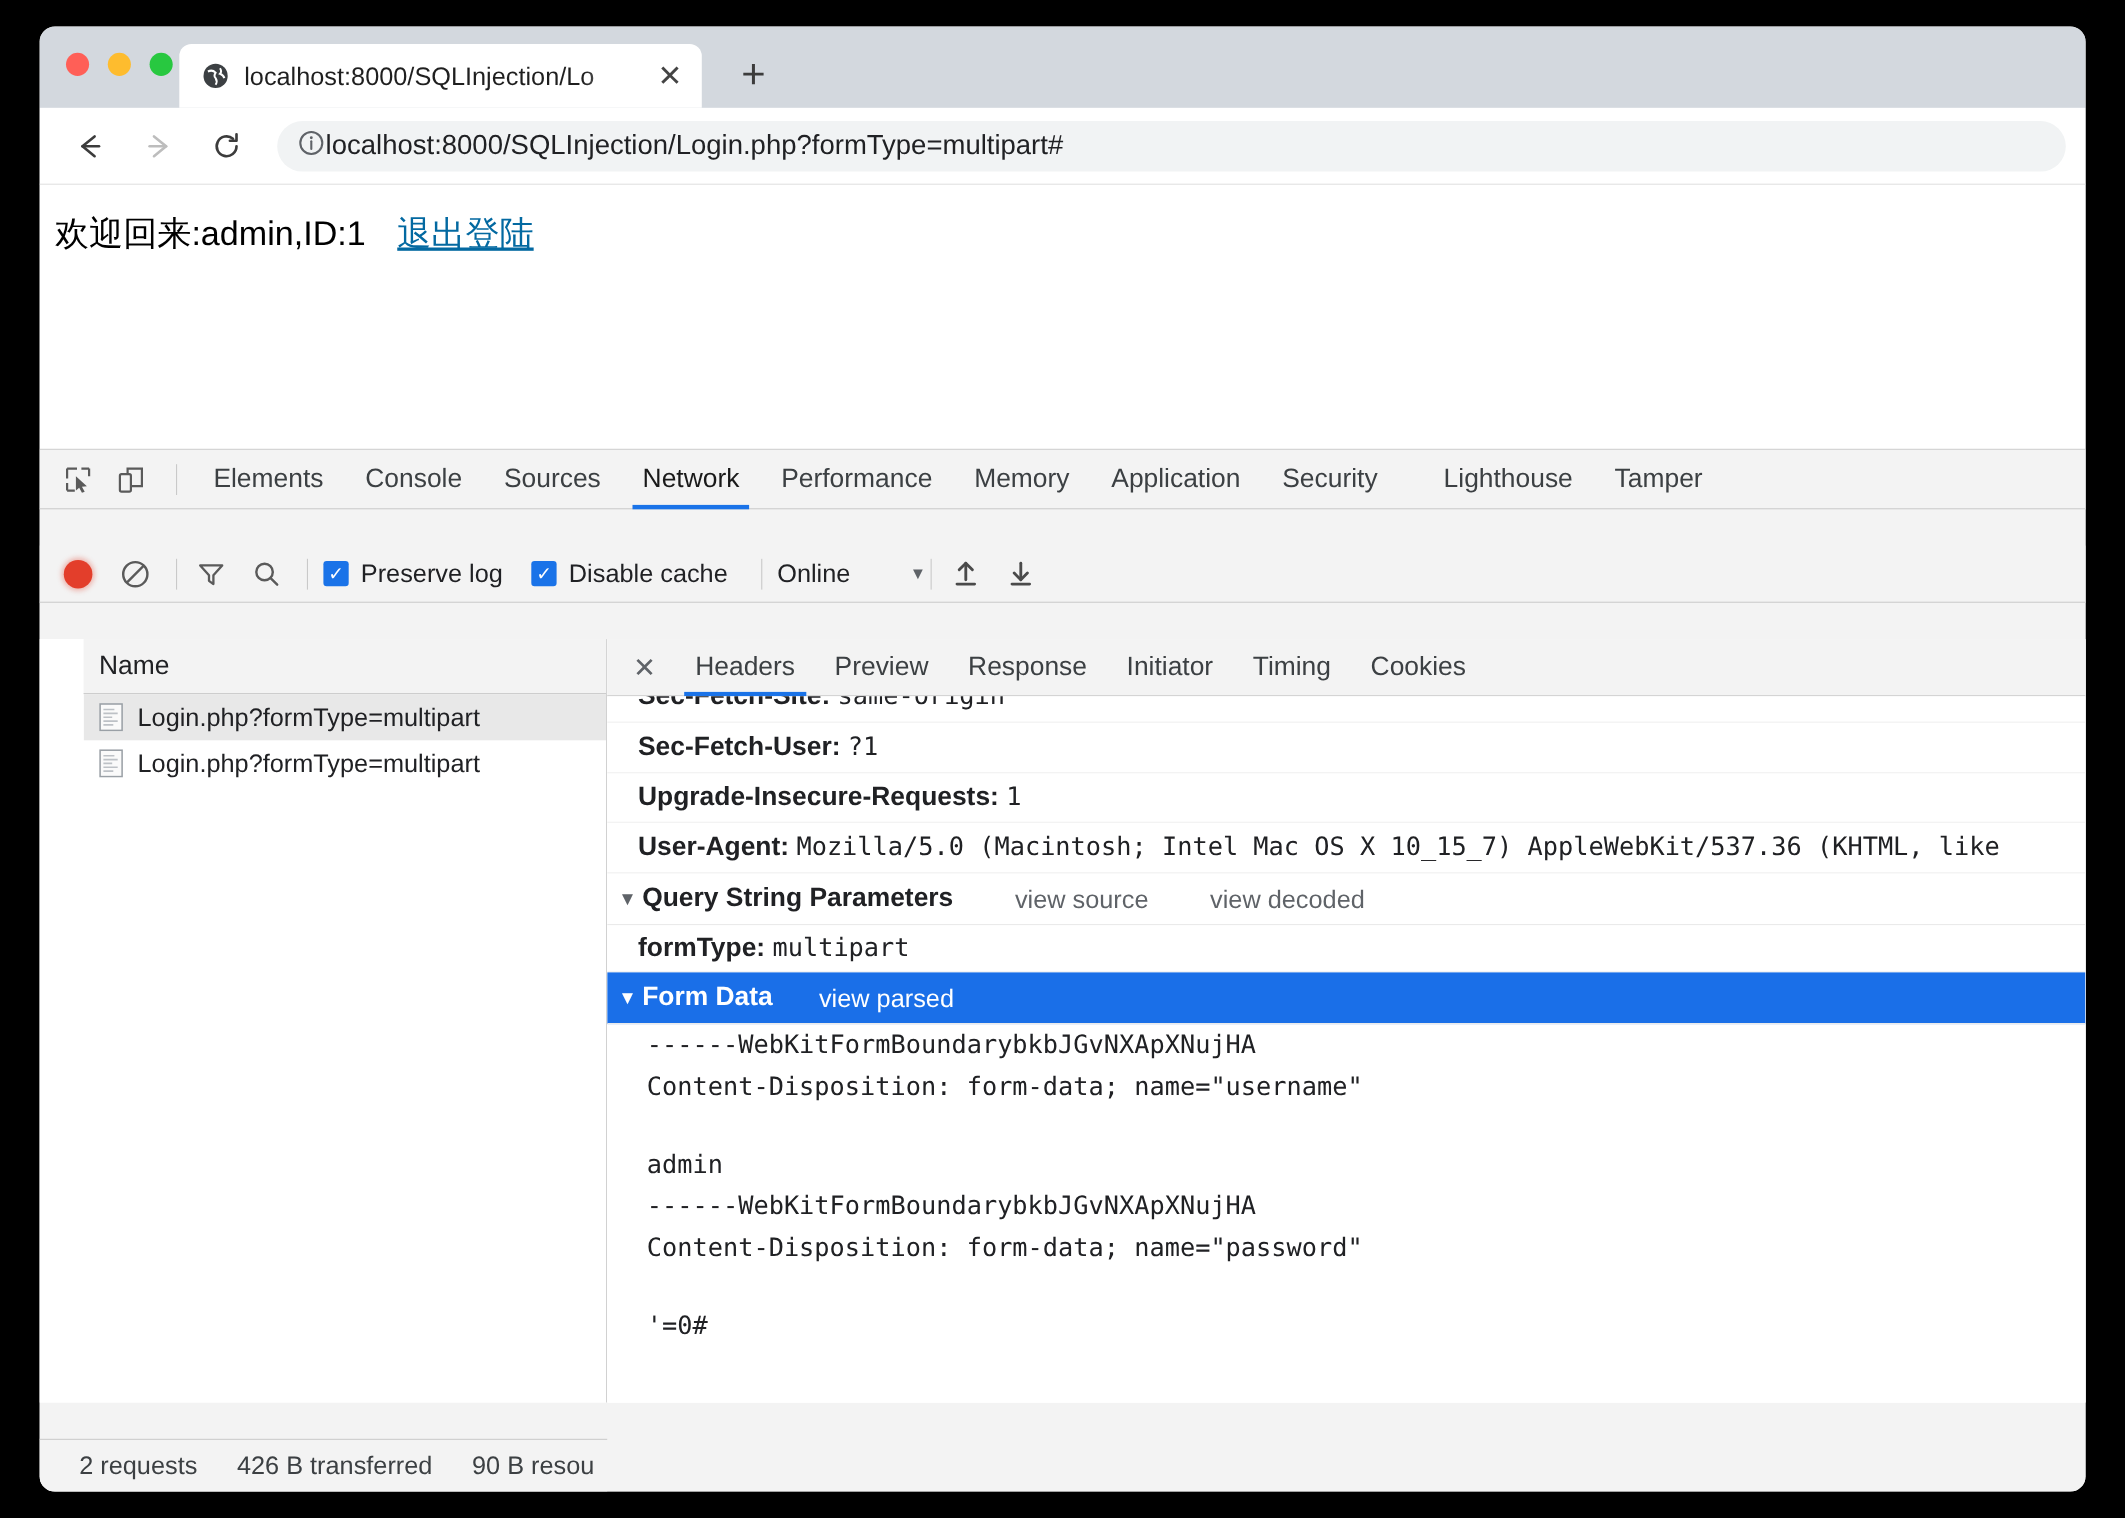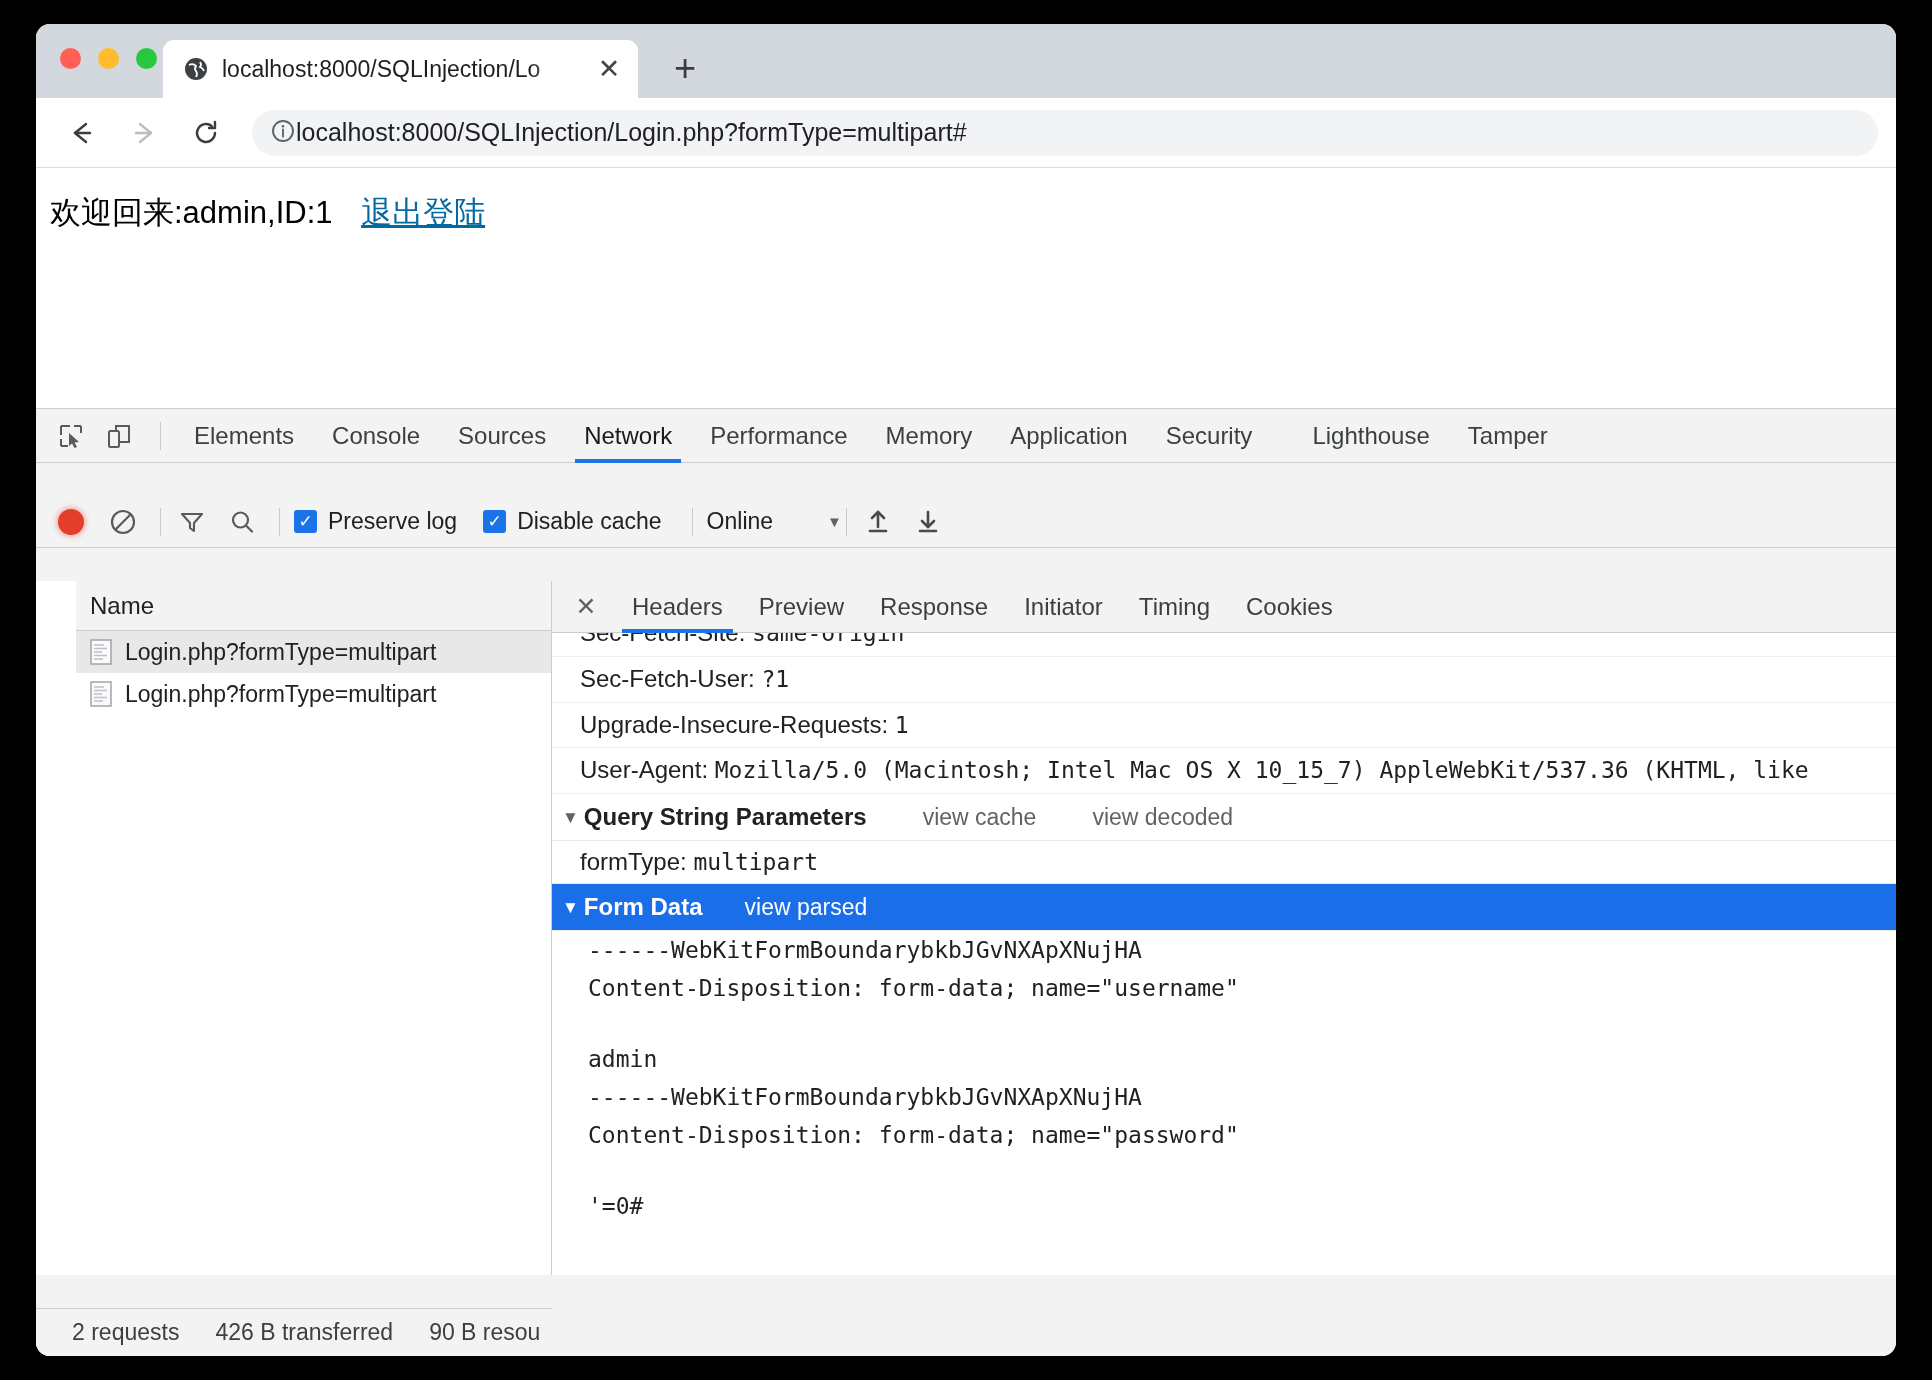--- a/index.html
+++ b/index.html
@@ -303,21 +303,21 @@
     font-size: 24px;
     line-height: 1.45;
     color: #202124;
     white-space: nowrap;
     border-bottom: 1px solid #f0f0f0;
   }
   .hdr-row.clipped-top {
     margin-top: -22px;
   }
   .hdr-name {
-    font-weight: normal;
+    font-weight: bold;
     font-family: "Liberation Sans", sans-serif;
   }
   .hdr-val {
     font-family: "DejaVu Sans Mono", monospace;
     font-size: 23px;
   }
   .section-row {
     display: flex; align-items: center;
     gap: 0;
     padding: 9px 0 9px 10px;
@@ -577,21 +577,21 @@
             <span class="hdr-val">1</span>
           </div>
           <div class="hdr-row">
             <span class="hdr-name">User-Agent:</span>
             <span class="hdr-val">Mozilla/5.0 (Macintosh; Intel Mac OS X 10_15_7) AppleWebKit/537.36 (KHTML, like</span>
           </div>
 
           <div class="section-row">
             <span class="tri">▼</span>
             <span class="section-title">Query String Parameters</span>
-            <span class="section-action">view cache</span>
+            <span class="section-action">view source</span>
             <span class="section-action">view decoded</span>
           </div>
           <div class="kv-row">
             <span class="hdr-name">formType:</span>
             <span class="hdr-val">multipart</span>
           </div>
 
           <div class="section-row highlight">
             <span class="tri">▼</span>
             <span class="section-title">Form Data</span>

